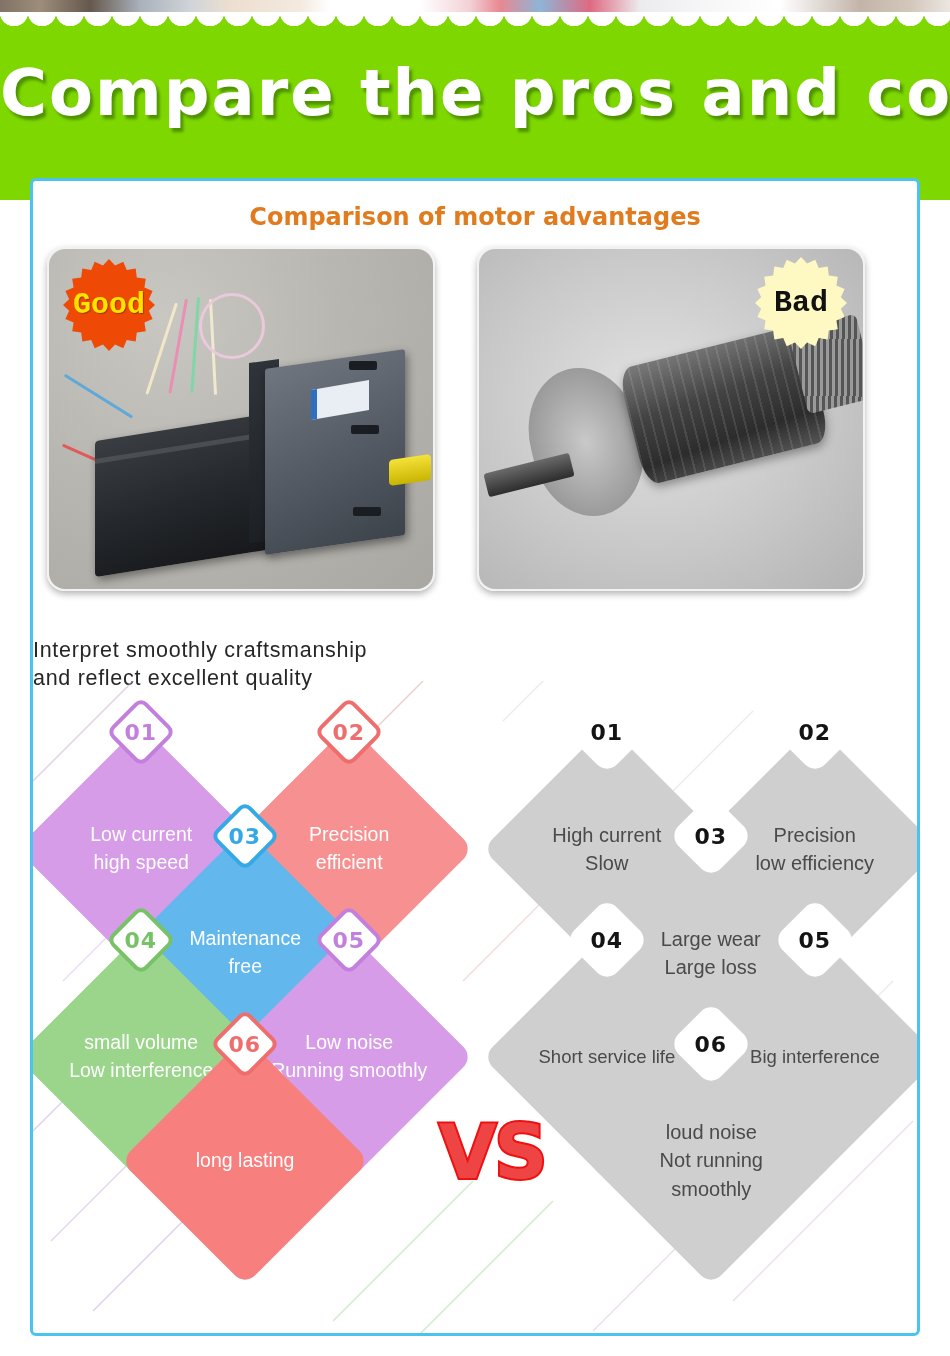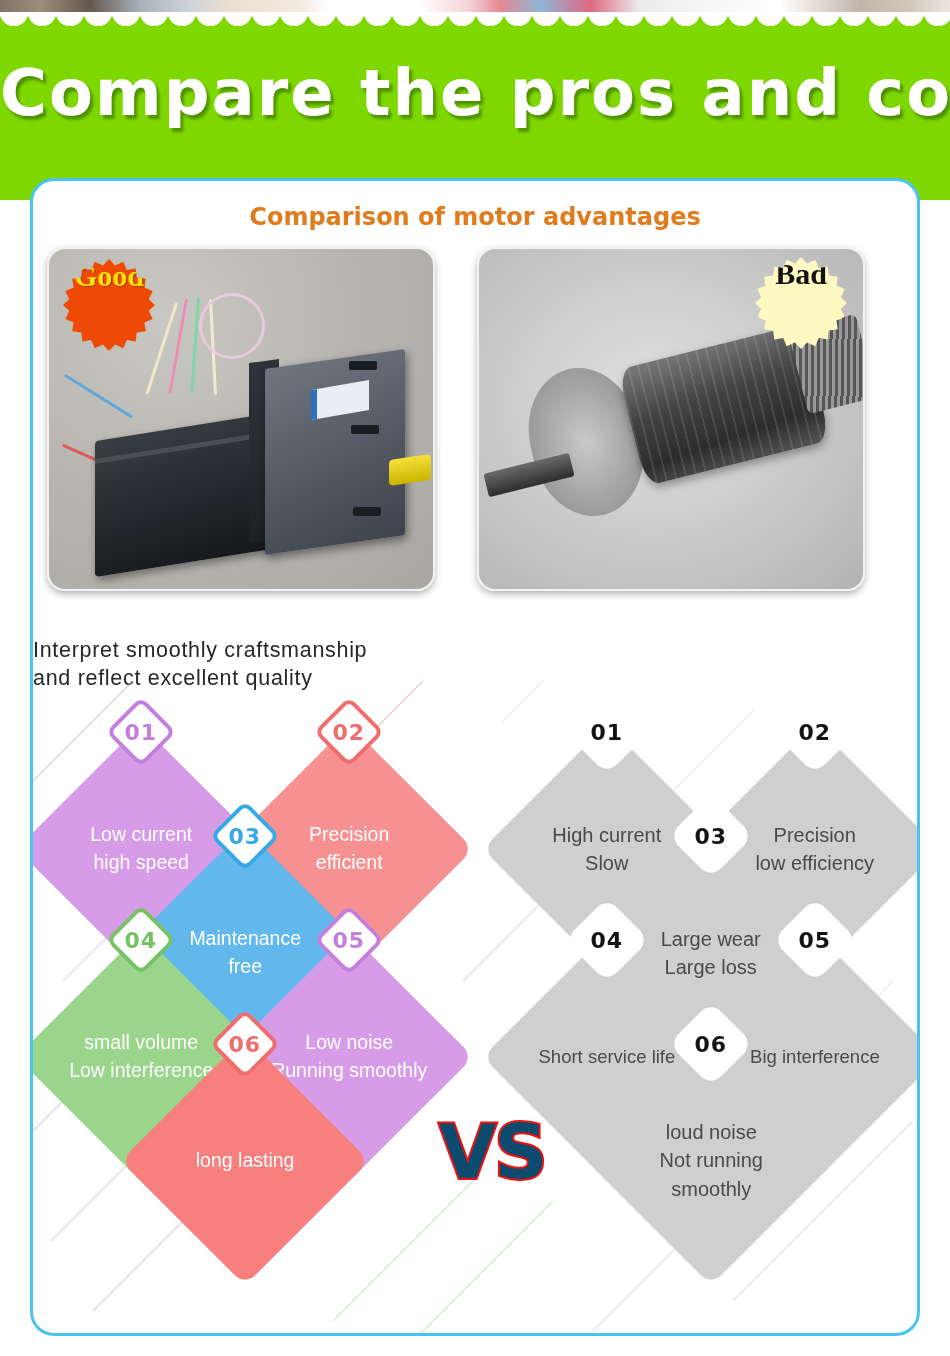--- a/index.html
+++ b/index.html
@@ -41,21 +41,21 @@
     font-family:"DejaVu Sans", sans-serif;
     font-size:64px; font-weight:bold; color:#ffffff;
     letter-spacing:2px;
     text-shadow:3px 4px 3px rgba(40,90,0,.55);
     white-space:nowrap;
   }
 
   
   #card{
     position:absolute; left:30px; top:178px; width:890px; height:1158px;
-    border:3px solid #4bc3ef; border-radius:24px;
+    border:3px solid #4bc3ef; border-radius:6px;
     background:#ffffff; overflow:hidden;
   }
 
   #subtitle{
     position:absolute; left:0; top:22px; width:884px; text-align:center;
     font-size:24px; font-weight:bold; color:#e07b1e;
     font-family:"DejaVu Sans", sans-serif;
   }
 
   
@@ -139,22 +139,22 @@
     transform:rotate(-14deg); border-radius:3px;
   }
   .rotor-comm{
     position:absolute; left:318px; top:72px; width:70px; height:86px;
     background:repeating-linear-gradient(105deg,#555 0 3px,#9a9a9a 3px 6px);
     transform:rotate(-14deg); border-radius:6px;
   }
 
   .badge-star{
     position:absolute; width:92px; height:92px;
-    display:flex; align-items:flex-start; justify-content:center;
-    font-family:Liberation Serif, serif;
+    display:flex; align-items:center; justify-content:center;
+    font-family:Liberation Mono, monospace;
     font-size:30px; font-weight:bold;
   }
   #badge-good{
     left:14px; top:10px;
     background:#ee4a06;
     color:#ffe400;
     clip-path:polygon(50% 0%,56.6% 7.1%,65.5% 3%,69.3% 11.9%,79% 10.4%,80.2% 20.2%,
       90% 21.5%,88.5% 31.1%,97.4% 34.9%,93.3% 43.8%,100% 50%,93.3% 56.2%,97.4% 65.1%,
       88.5% 68.9%,90% 78.5%,80.2% 79.8%,79% 89.6%,69.3% 88.1%,65.5% 97%,56.6% 92.9%,
       50% 100%,43.4% 92.9%,34.5% 97%,30.7% 88.1%,21% 89.6%,19.8% 79.8%,10% 78.5%,
@@ -233,21 +233,21 @@
     font-family:"DejaVu Sans", sans-serif;
   }
   .num.dark{ border:none; box-shadow:0 0 0 5px #ffffff; }
   .num.dark span{ color:#141414; }
 
   
   #vs{
     position:absolute; left:406px; top:428px;
     font-size:74px; font-weight:bold;
     font-family:"DejaVu Sans", sans-serif;
-    color:#0c4a6e;
+    color:#ef4444;
     -webkit-text-stroke:4px #ee1111;
     paint-order:stroke fill;
     letter-spacing:-2px;
     z-index:20;
   }
 </style>
 </head>
 <body>
 
 <div id="top-strip"></div>

